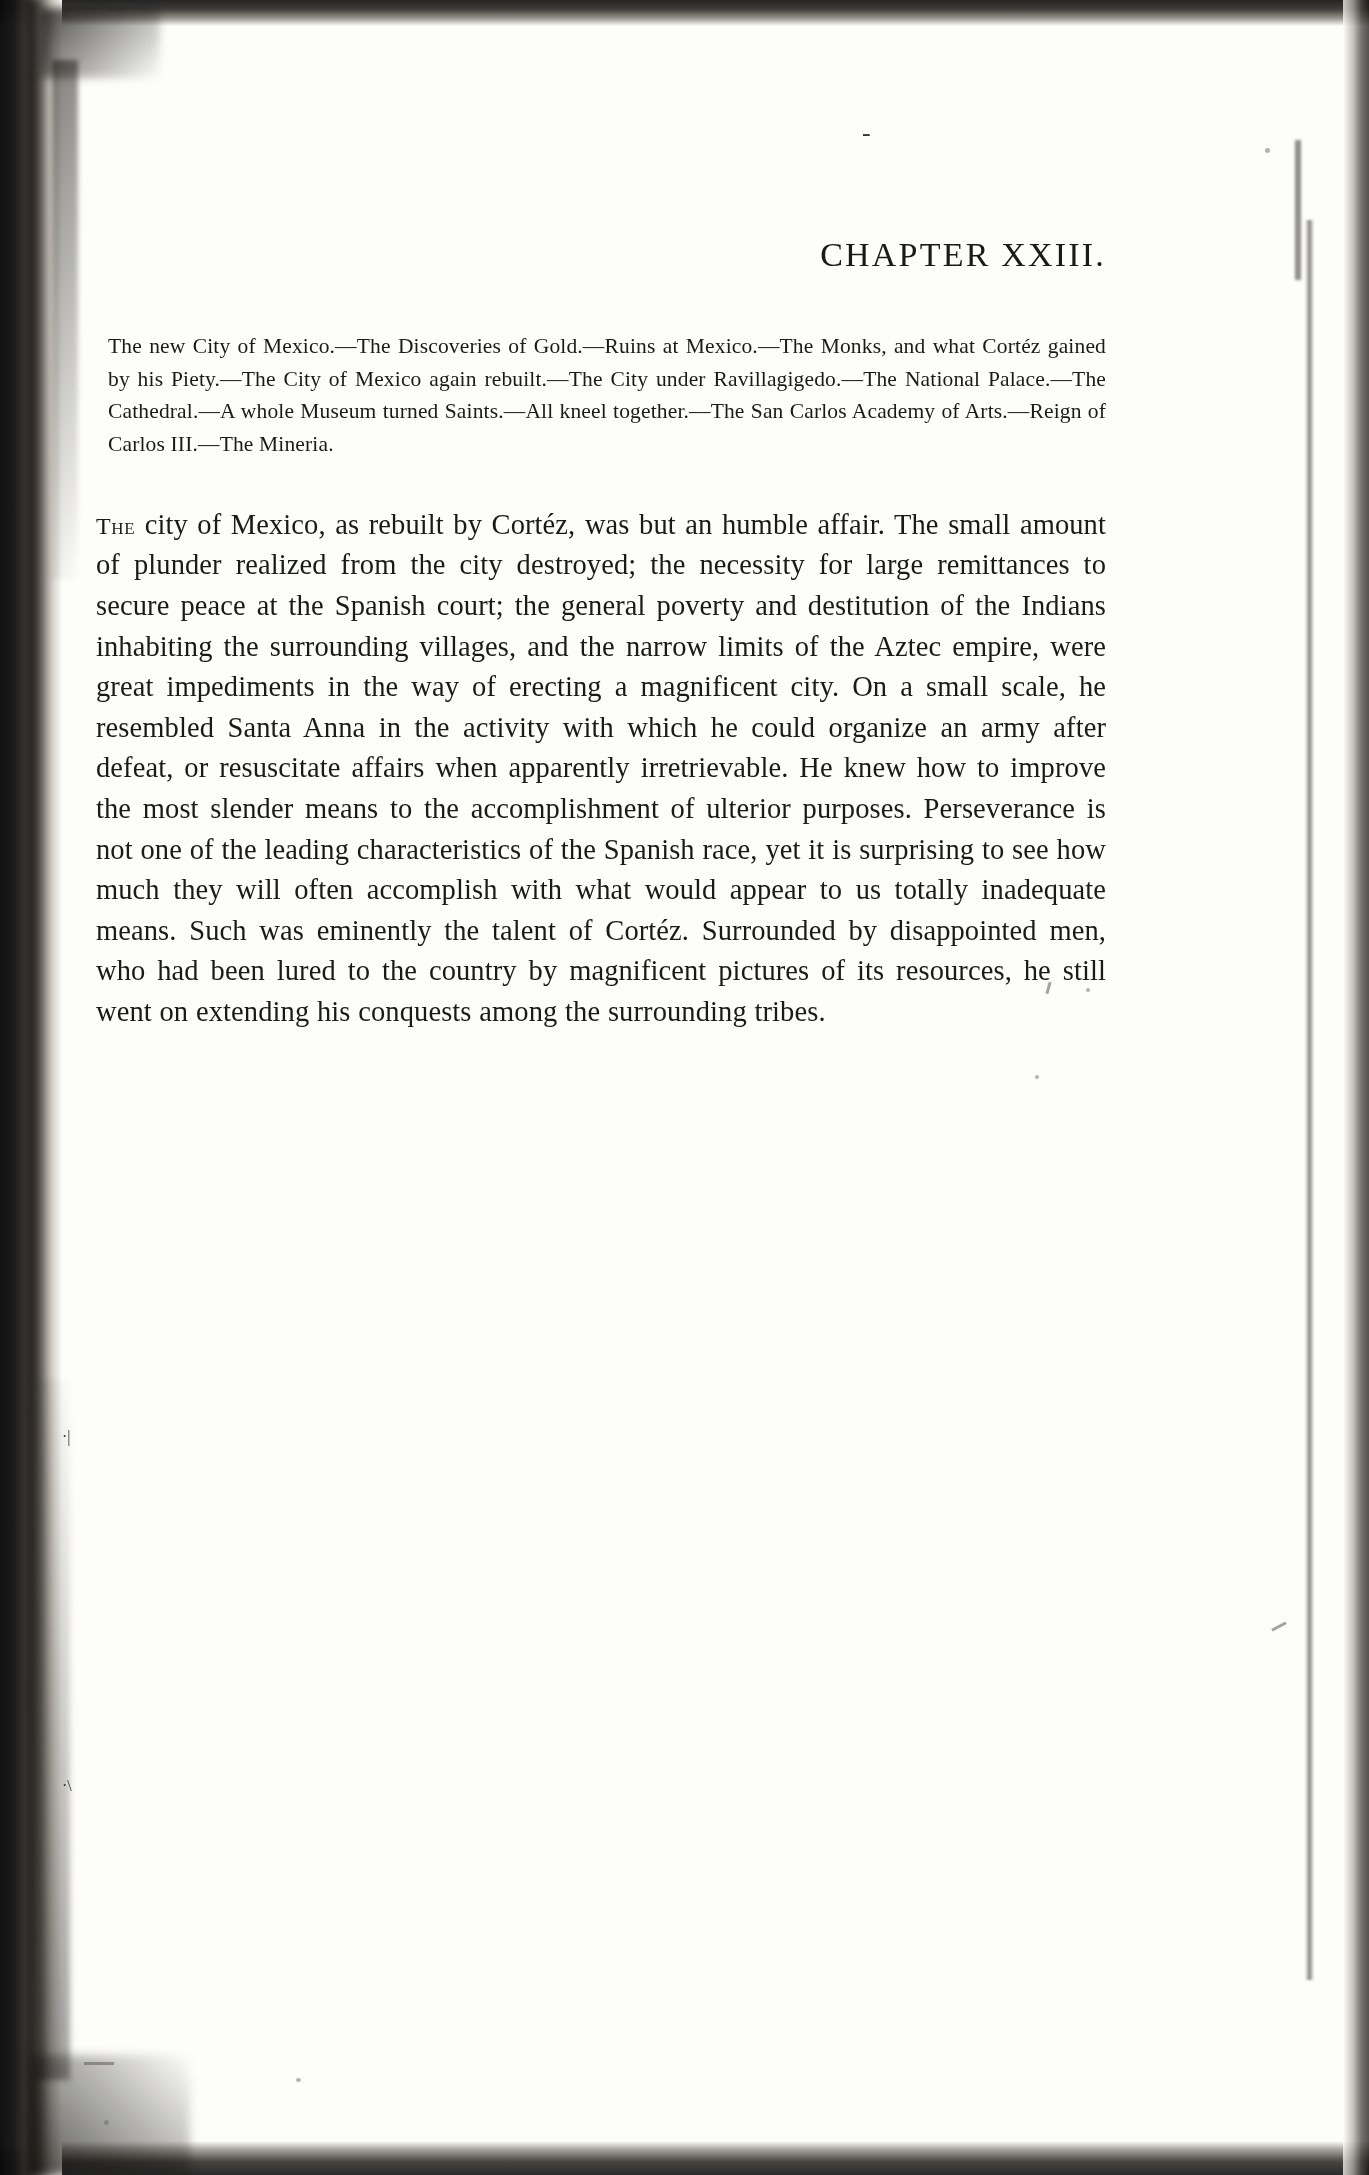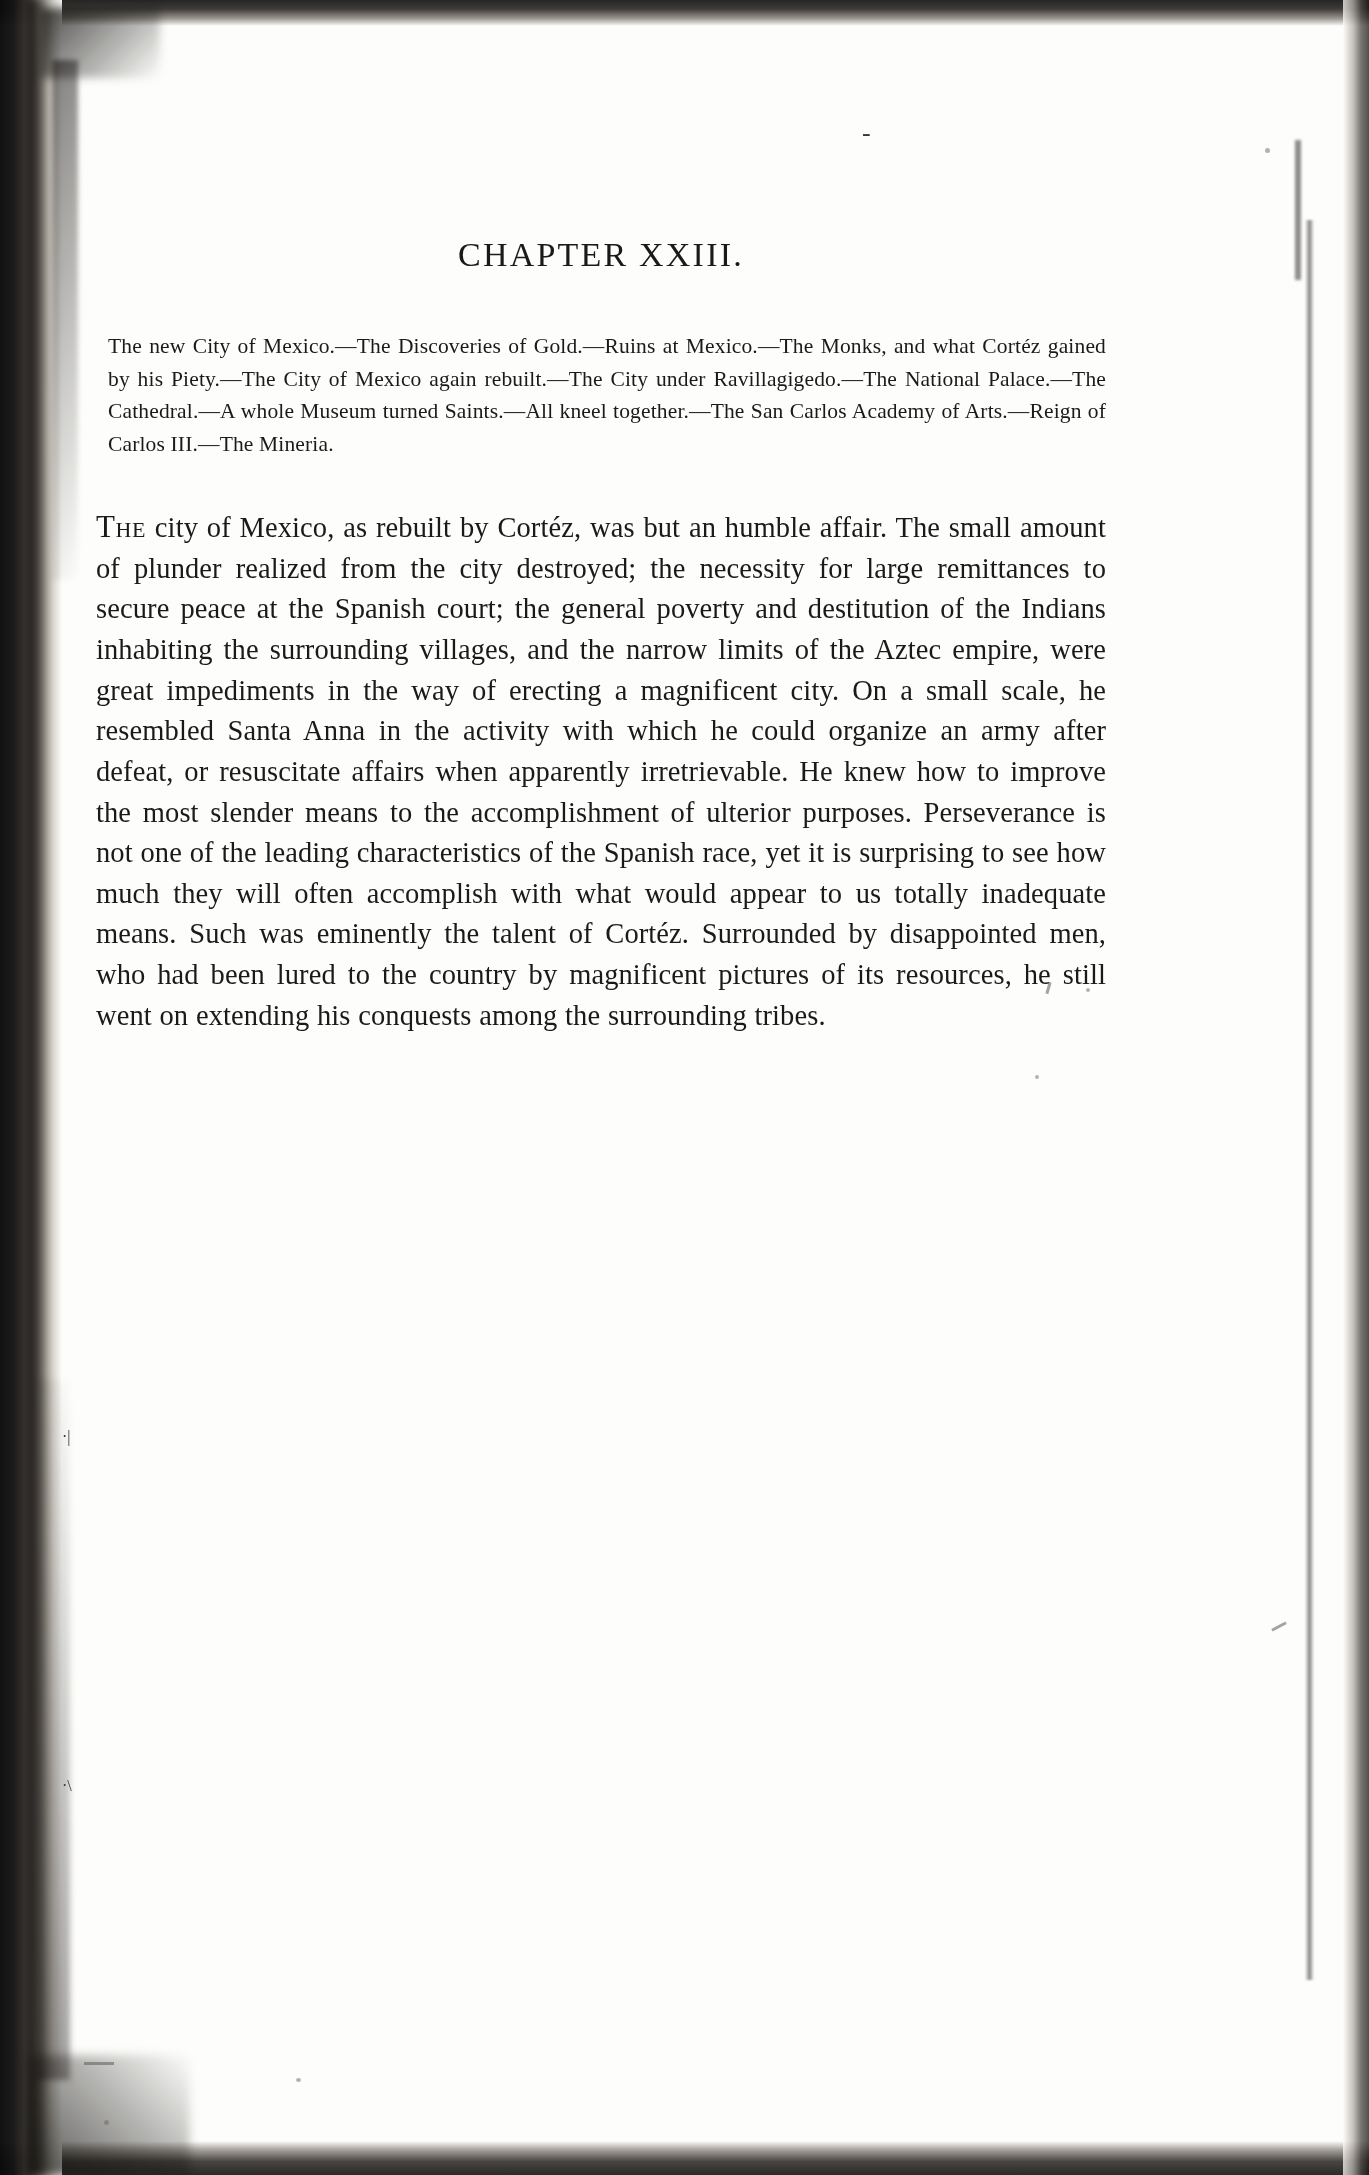--- a/index.html
+++ b/index.html
@@ -109,21 +109,21 @@
   }
 
   
   .content {
     position: absolute;
     left: 96px;
     top: 236px;
     width: 1010px;
   }
   .chapter-title {
-    text-align: center;
+    text-align: right;
     font-size: 34px;
     letter-spacing: 2.2px;
     margin: 0 0 56px 0;
     font-weight: normal;
     font-family: "Liberation Serif", serif;
   }
   .synopsis {
     font-size: 21.5px;
     line-height: 1.52;
     text-align: justify;
@@ -139,21 +139,21 @@
     text-justify: inter-word;
     margin: 0;
     letter-spacing: 0.1px;
     word-spacing: 0.5px;
   }
   .body-p + .body-p {
     text-indent: 34px;
   }
   .smallcaps {
     font-variant: small-caps;
-    font-size: 31px;
+    font-size: 24px;
     letter-spacing: 0.6px;
   }
   .mini-mark {
     position: absolute;
     font-size: 16px;
     color: #3a3732;
     font-family: "Liberation Serif", serif;
   }
 </style>
 </head>

